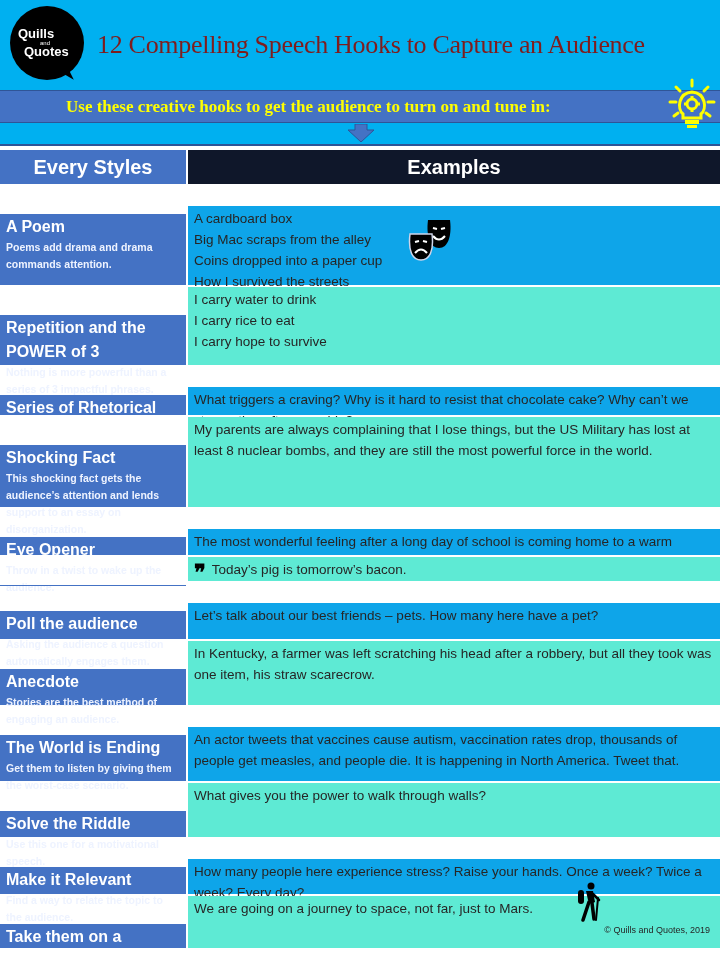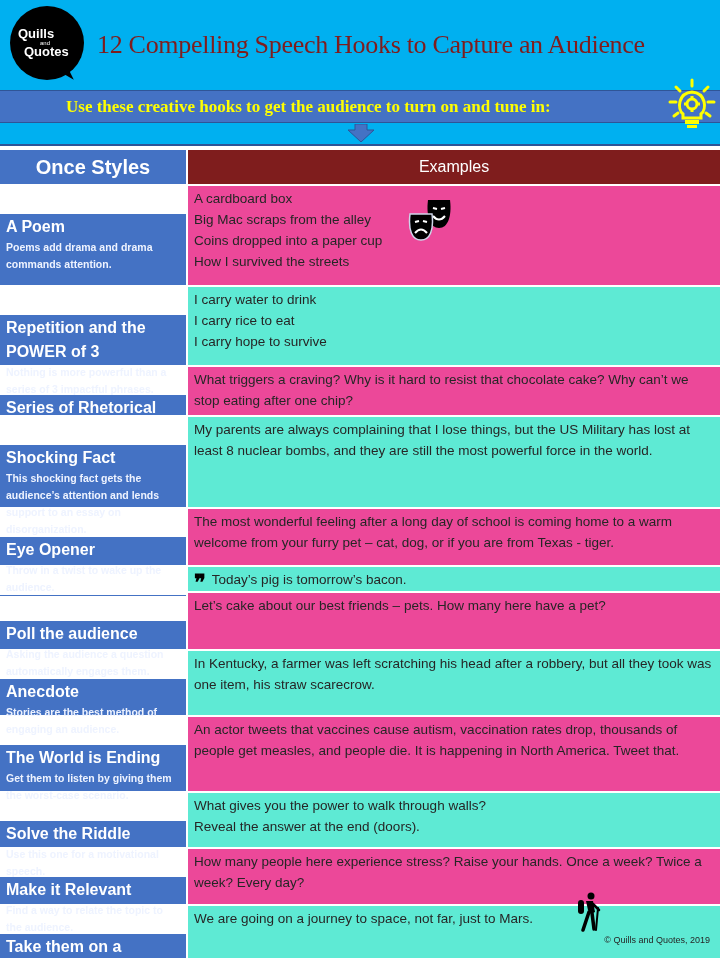--- a/index.html
+++ b/index.html
@@ -39,31 +39,31 @@
     position: absolute; left: 66px; top: 6px; color: #ffff00;
     font-family: "Liberation Serif", serif; font-weight: bold; font-size: 17px; white-space: nowrap;
   }
   .bulb { position: absolute; left: 668px; top: 78px; width: 48px; height: 52px; }
   .arrow { position: absolute; left: 348px; top: 124px; width: 26px; height: 18px; }
 
   
   .tbl { position: absolute; left: 0; top: 150px; width: 720px; }
   .hdr { display: flex; height: 34px; }
   .hdr .c1 { width: 188px; background: #4472c4; color: #fff; font-weight: bold; font-size: 20px; text-align: center; line-height: 34px; border-right: 2px solid #fff; }
-  .hdr .c2 { flex: 1; background: #7f1d1d; color: #fff; font-weight: normal; font-size: 16px; text-align: center; line-height: 34px; }
+  .hdr .c2 { flex: 1; background: #0f172a; color: #fff; font-weight: bold; font-size: 20px; text-align: center; line-height: 34px; }
   .row { display: flex; border-top: 2px solid #fff; }
   .row .c1 {
     width: 188px; background: #4472c4; color: #fff; padding: 1px 6px 0 6px;
     border-right: 2px solid #fff;
     margin-top: 28px;
   }
   .row .c2 {
     flex: 1; padding: 2px 6px 0 6px; color: #262626; font-size: 13.5px; line-height: 21px; position: relative;
   }
-  .row.odd .c2 { background: #ec4899; }
+  .row.odd .c2 { background: #0ea5e9; margin-top: 20px; }
   .row.even .c2 { background: #5eead4; }
   .name { font-weight: bold; font-size: 16px; line-height: 24px; display: block; }
   .desc { font-weight: bold; font-size: 10.5px; line-height: 17px; display: block; color: #eef3ff; }
   .line { display: block; }
 
   .masks { position: absolute; left: 220px; top: 12px; width: 48px; height: 44px; }
   .quote-mark { font-weight: bold; font-size: 22px; line-height: 14px; vertical-align: -6px; color: #000; margin-right: 6px; font-family: "DejaVu Serif", serif; }
   .hiker { position: absolute; left: 386px; top: -14px; width: 30px; height: 40px; }
   .copyright { position: absolute; right: 10px; bottom: 7px; font-size: 9px; color: #262626; }
 </style>
@@ -103,21 +103,21 @@
         <rect x="29" y="24.5" width="3" height="3"></rect>
     </g>
   </svg>
   <svg class="arrow" viewBox="0 0 26 18">
     <polygon points="7,0 19,0 19,6 26,6 13,18 0,6 7,6" fill="#4472c4" stroke="#2f5597" stroke-width="1"></polygon>
   </svg>
 </div>
 
 <div class="tbl">
   <div class="hdr">
-    <div class="c1">Once Styles</div>
+    <div class="c1">Every Styles</div>
     <div class="c2">Examples</div>
   </div>
 
   <div class="row odd" style="height:101px">
     <div class="c1">
       <span class="name">A Poem</span>
       <span class="desc">Poems add drama and drama commands attention.</span>
     </div>
     <div class="c2">
       <span class="line">A cardboard box</span>
@@ -159,21 +159,21 @@
   <div class="row even" style="height:92px">
     <div class="c1">
       <span class="name">Shocking Fact</span>
       <span class="desc">This shocking  fact gets the audience’s attention and lends support to an essay on disorganization.</span>
     </div>
     <div class="c2">
       <span class="line">My parents are always complaining that I lose things, but the US Military has lost at least 8 nuclear bombs,  and they are still the most powerful  force in the world.</span>
     </div>
   </div>
 
-  <div class="row odd" style="height:58px">
+  <div class="row odd" style="height:48px">
     <div class="c1">
       <span class="name">Eye Opener</span>
       <span class="desc">Throw in a twist to wake up the audience.</span>
     </div>
     <div class="c2">
       <span class="line">The most wonderful  feeling after a long day of school is coming home to a warm welcome from your furry pet – cat, dog, or if you are from Texas - tiger.</span>
     </div>
   </div>
 
   <div class="row even" style="height:26px">
@@ -184,21 +184,21 @@
       <span class="quote-mark">❞</span><span>Today’s pig is tomorrow’s  bacon.</span>
     </div>
   </div>
 
   <div class="row odd" style="height:58px">
     <div class="c1">
       <span class="name">Poll the audience</span>
       <span class="desc">Asking the audience a question automatically  engages them.</span>
     </div>
     <div class="c2">
-      <span class="line">Let’s cake about our best friends – pets. How many here have a pet?</span>
+      <span class="line">Let’s talk about our best friends – pets. How many here have a pet?</span>
     </div>
   </div>
 
   <div class="row even" style="height:66px">
     <div class="c1">
       <span class="name">Anecdote</span>
       <span class="desc">Stories are the best method of engaging  an audience.</span>
     </div>
     <div class="c2">
       <span class="line">In Kentucky,  a farmer  was left scratching his head after a robbery,  but all they took was one  item, his straw scarecrow.</span>
@@ -215,21 +215,20 @@
     </div>
   </div>
 
   <div class="row even" style="height:56px">
     <div class="c1">
       <span class="name">Solve the Riddle</span>
       <span class="desc">Use this one for a motivational speech.</span>
     </div>
     <div class="c2">
       <span class="line">What gives you the power to walk through  walls?</span>
-      <span class="line">Reveal the answer at the end (doors).</span>
     </div>
   </div>
 
   <div class="row odd" style="height:57px">
     <div class="c1">
       <span class="name">Make it Relevant</span>
       <span class="desc">Find a way to relate the topic to the audience.</span>
     </div>
     <div class="c2">
       <span class="line">How many people here experience stress? Raise your hands. Once a week? Twice a week?  Every day?</span>

